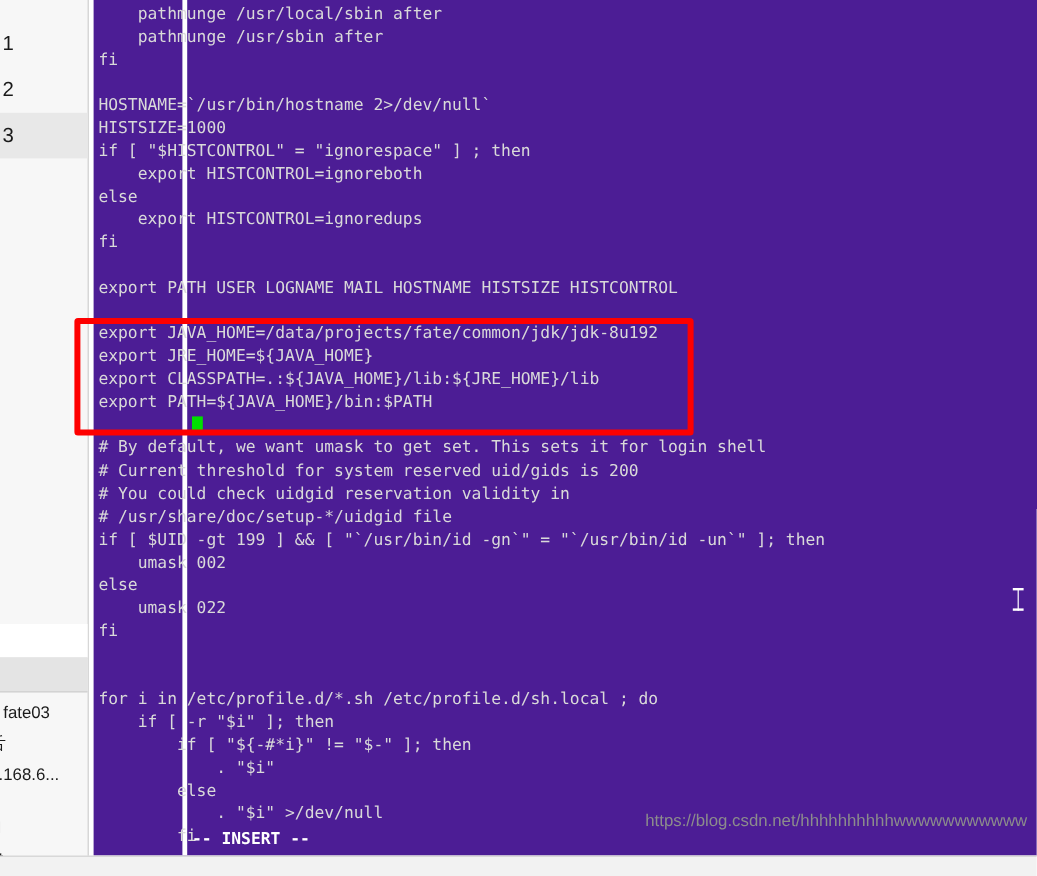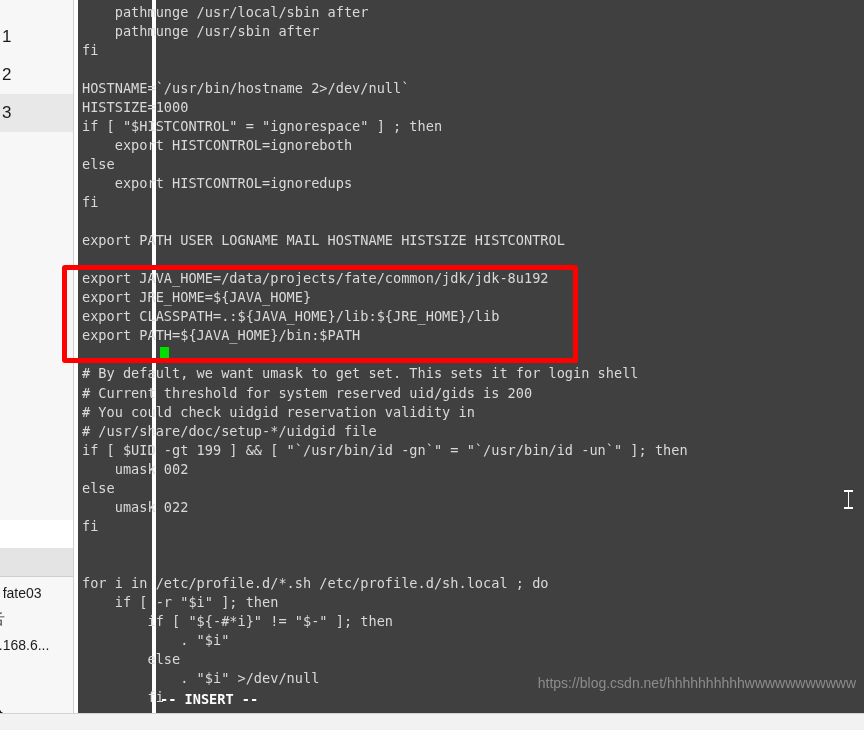--- a/index.html
+++ b/index.html
@@ -80,21 +80,21 @@
     margin-left: -9px;
   }
   .prop-row.gap { height: 18px; }
 
   
   #terminal {
     position: absolute;
     left: 78px; top: 0;
     width: 786px;
     height: 713px;
-    background: #404040;
+    background: #4c1d95;
     overflow: hidden;
   }
   #term-left-rail {
     position: absolute;
     left: 74px; top: 0;
     width: 4px; height: 713px;
     background: #ffffff;
   }
   .term-text {
     position: absolute;

